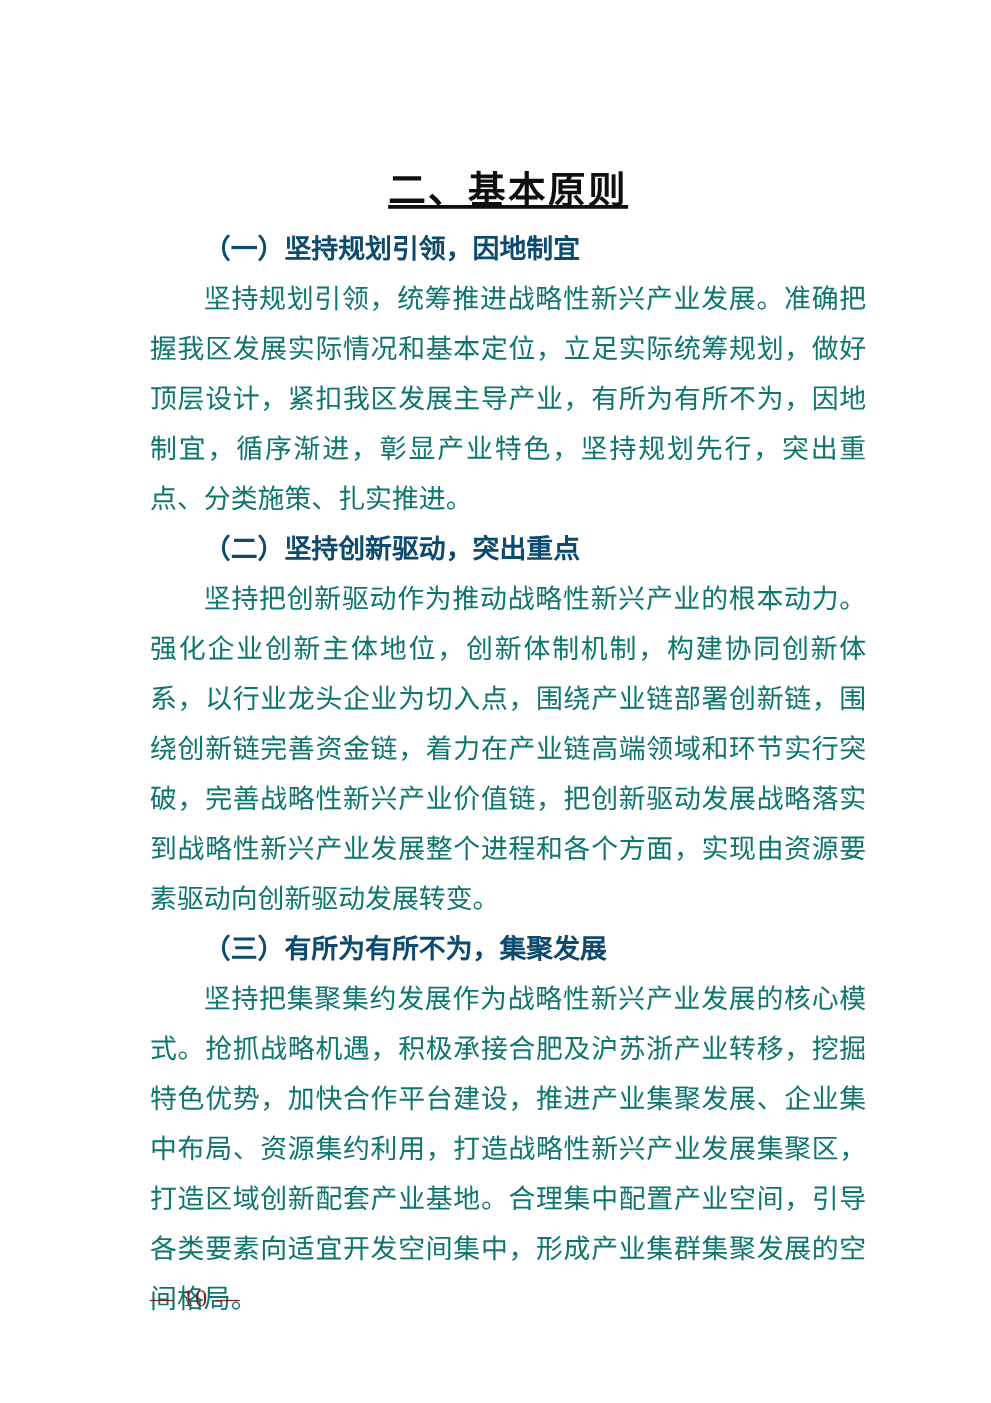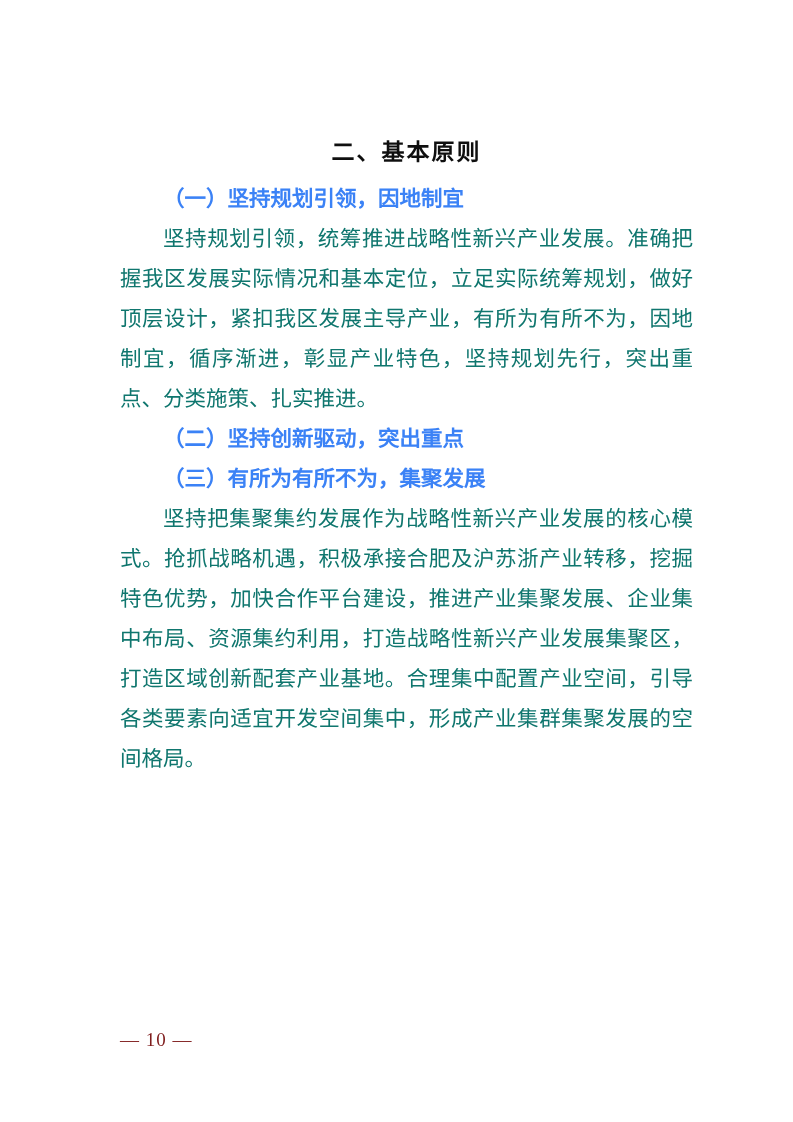--- a/index.html
+++ b/index.html
@@ -21,34 +21,35 @@
     position: absolute;
     left: 120px;
     top: 136px;
     width: 573px;
   }
   .doc-title {
     margin: 0 0 10px 0;
     padding: 0;
     text-align: center;
     font-family: "Liberation Sans", sans-serif;
-    font-size: 23px;
+    font-size: 30px;
     font-weight: bold;
     line-height: 33px;
     letter-spacing: 2px;
     color: #0f0f0f;
+    text-decoration: underline;
   }
   .sec-heading {
     margin: 0;
     padding: 0;
     font-size: 21.5px;
     font-weight: bold;
     line-height: 40px;
     text-indent: 2em;
-    color: #3b82f6;
+    color: #0c4a6e;
     font-family: "Liberation Serif", serif;
   }
   .body-para {
     margin: 0;
     padding: 0;
     font-size: 21.5px;
     line-height: 40px;
     text-indent: 2em;
     text-align: justify;
     color: #0f766e;
@@ -73,20 +74,21 @@
 
     <h1 class="doc-title">二、基本原则</h1>
 
     <section>
       <h2 class="sec-heading">（一）坚持规划引领，因地制宜</h2>
       <p class="body-para">坚持规划引领，统筹推进战略性新兴产业发展。准确把握我区发展实际情况和基本定位，立足实际统筹规划，做好顶层设计，紧扣我区发展主导产业，有所为有所不为，因地制宜，循序渐进，彰显产业特色，坚持规划先行，突出重点、分类施策、扎实推进。</p>
     </section>
 
     <section>
       <h2 class="sec-heading">（二）坚持创新驱动，突出重点</h2>
+      <p class="body-para">坚持把创新驱动作为推动战略性新兴产业的根本动力。强化企业创新主体地位，创新体制机制，构建协同创新体系，以行业龙头企业为切入点，围绕产业链部署创新链，围绕创新链完善资金链，着力在产业链高端领域和环节实行突破，完善战略性新兴产业价值链，把创新驱动发展战略落实到战略性新兴产业发展整个进程和各个方面，实现由资源要素驱动向创新驱动发展转变。</p>
     </section>
 
     <section>
       <h2 class="sec-heading">（三）有所为有所不为，集聚发展</h2>
       <p class="body-para">坚持把集聚集约发展作为战略性新兴产业发展的核心模式。抢抓战略机遇，积极承接合肥及沪苏浙产业转移，挖掘特色优势，加快合作平台建设，推进产业集聚发展、企业集中布局、资源集约利用，打造战略性新兴产业发展集聚区，打造区域创新配套产业基地。合理集中配置产业空间，引导各类要素向适宜开发空间集中，形成产业集群集聚发展的空间格局。</p>
     </section>
 
   </div>
 
   <div class="page-number">— 10 —</div>

